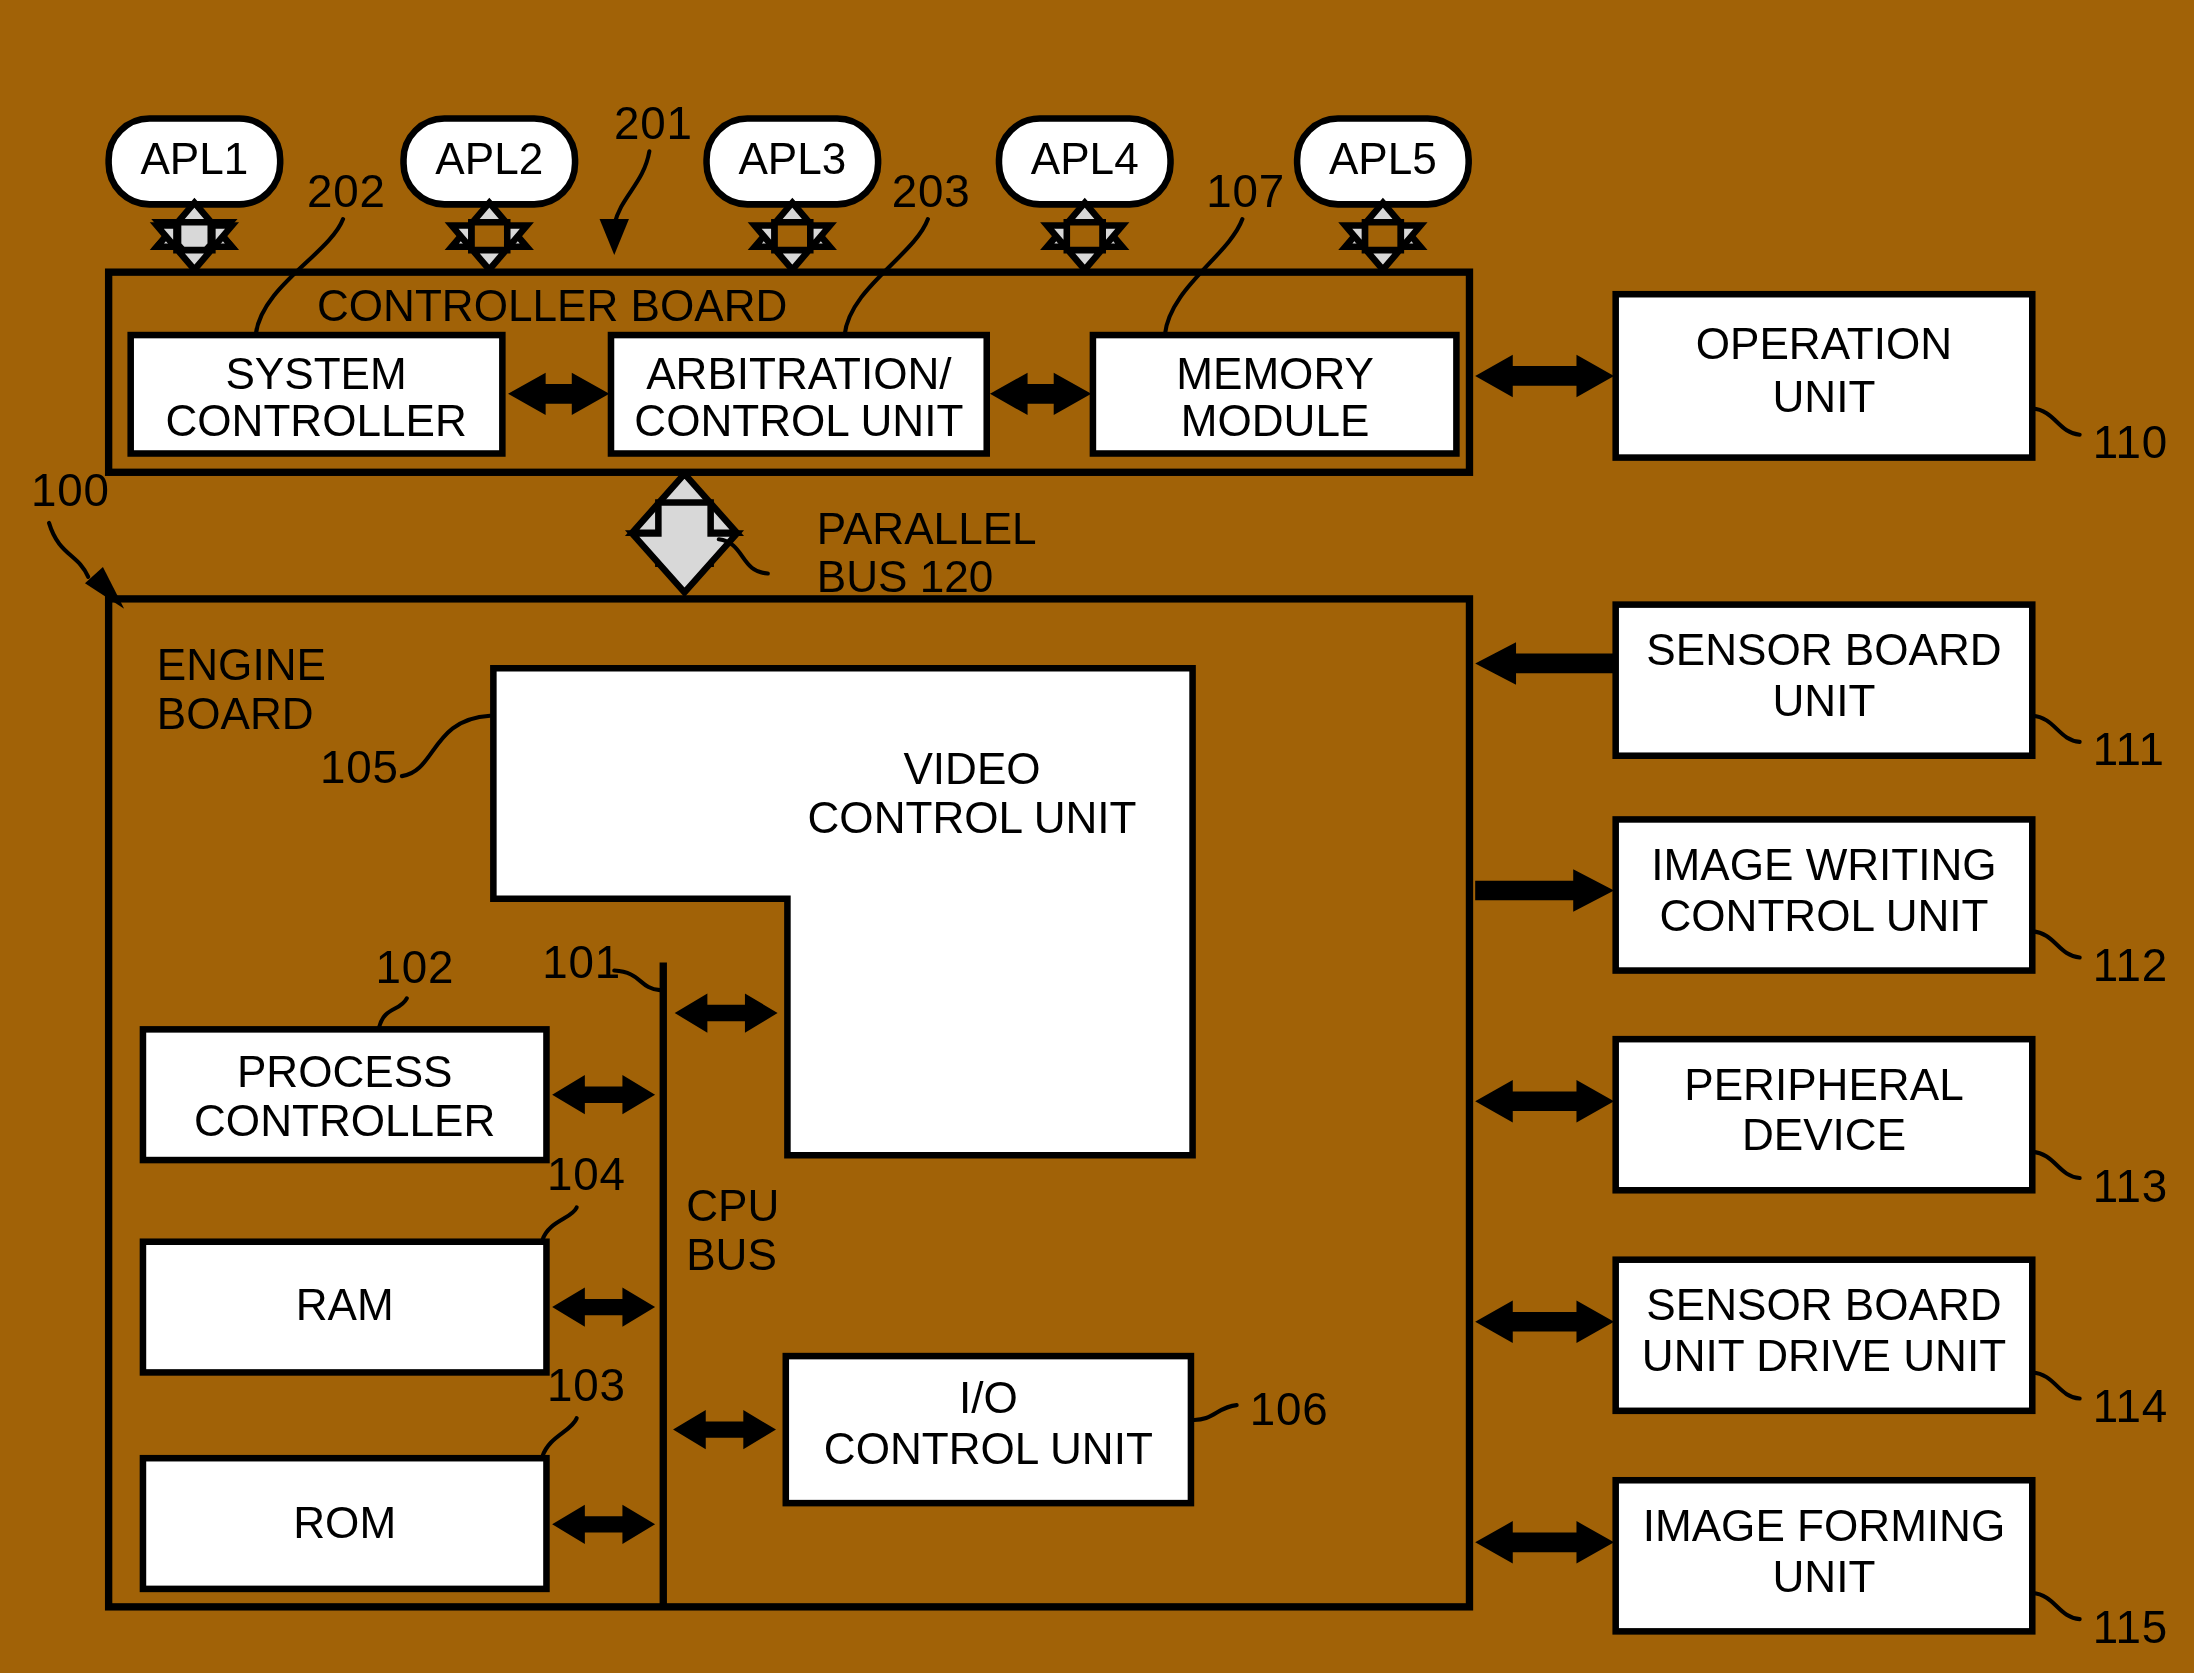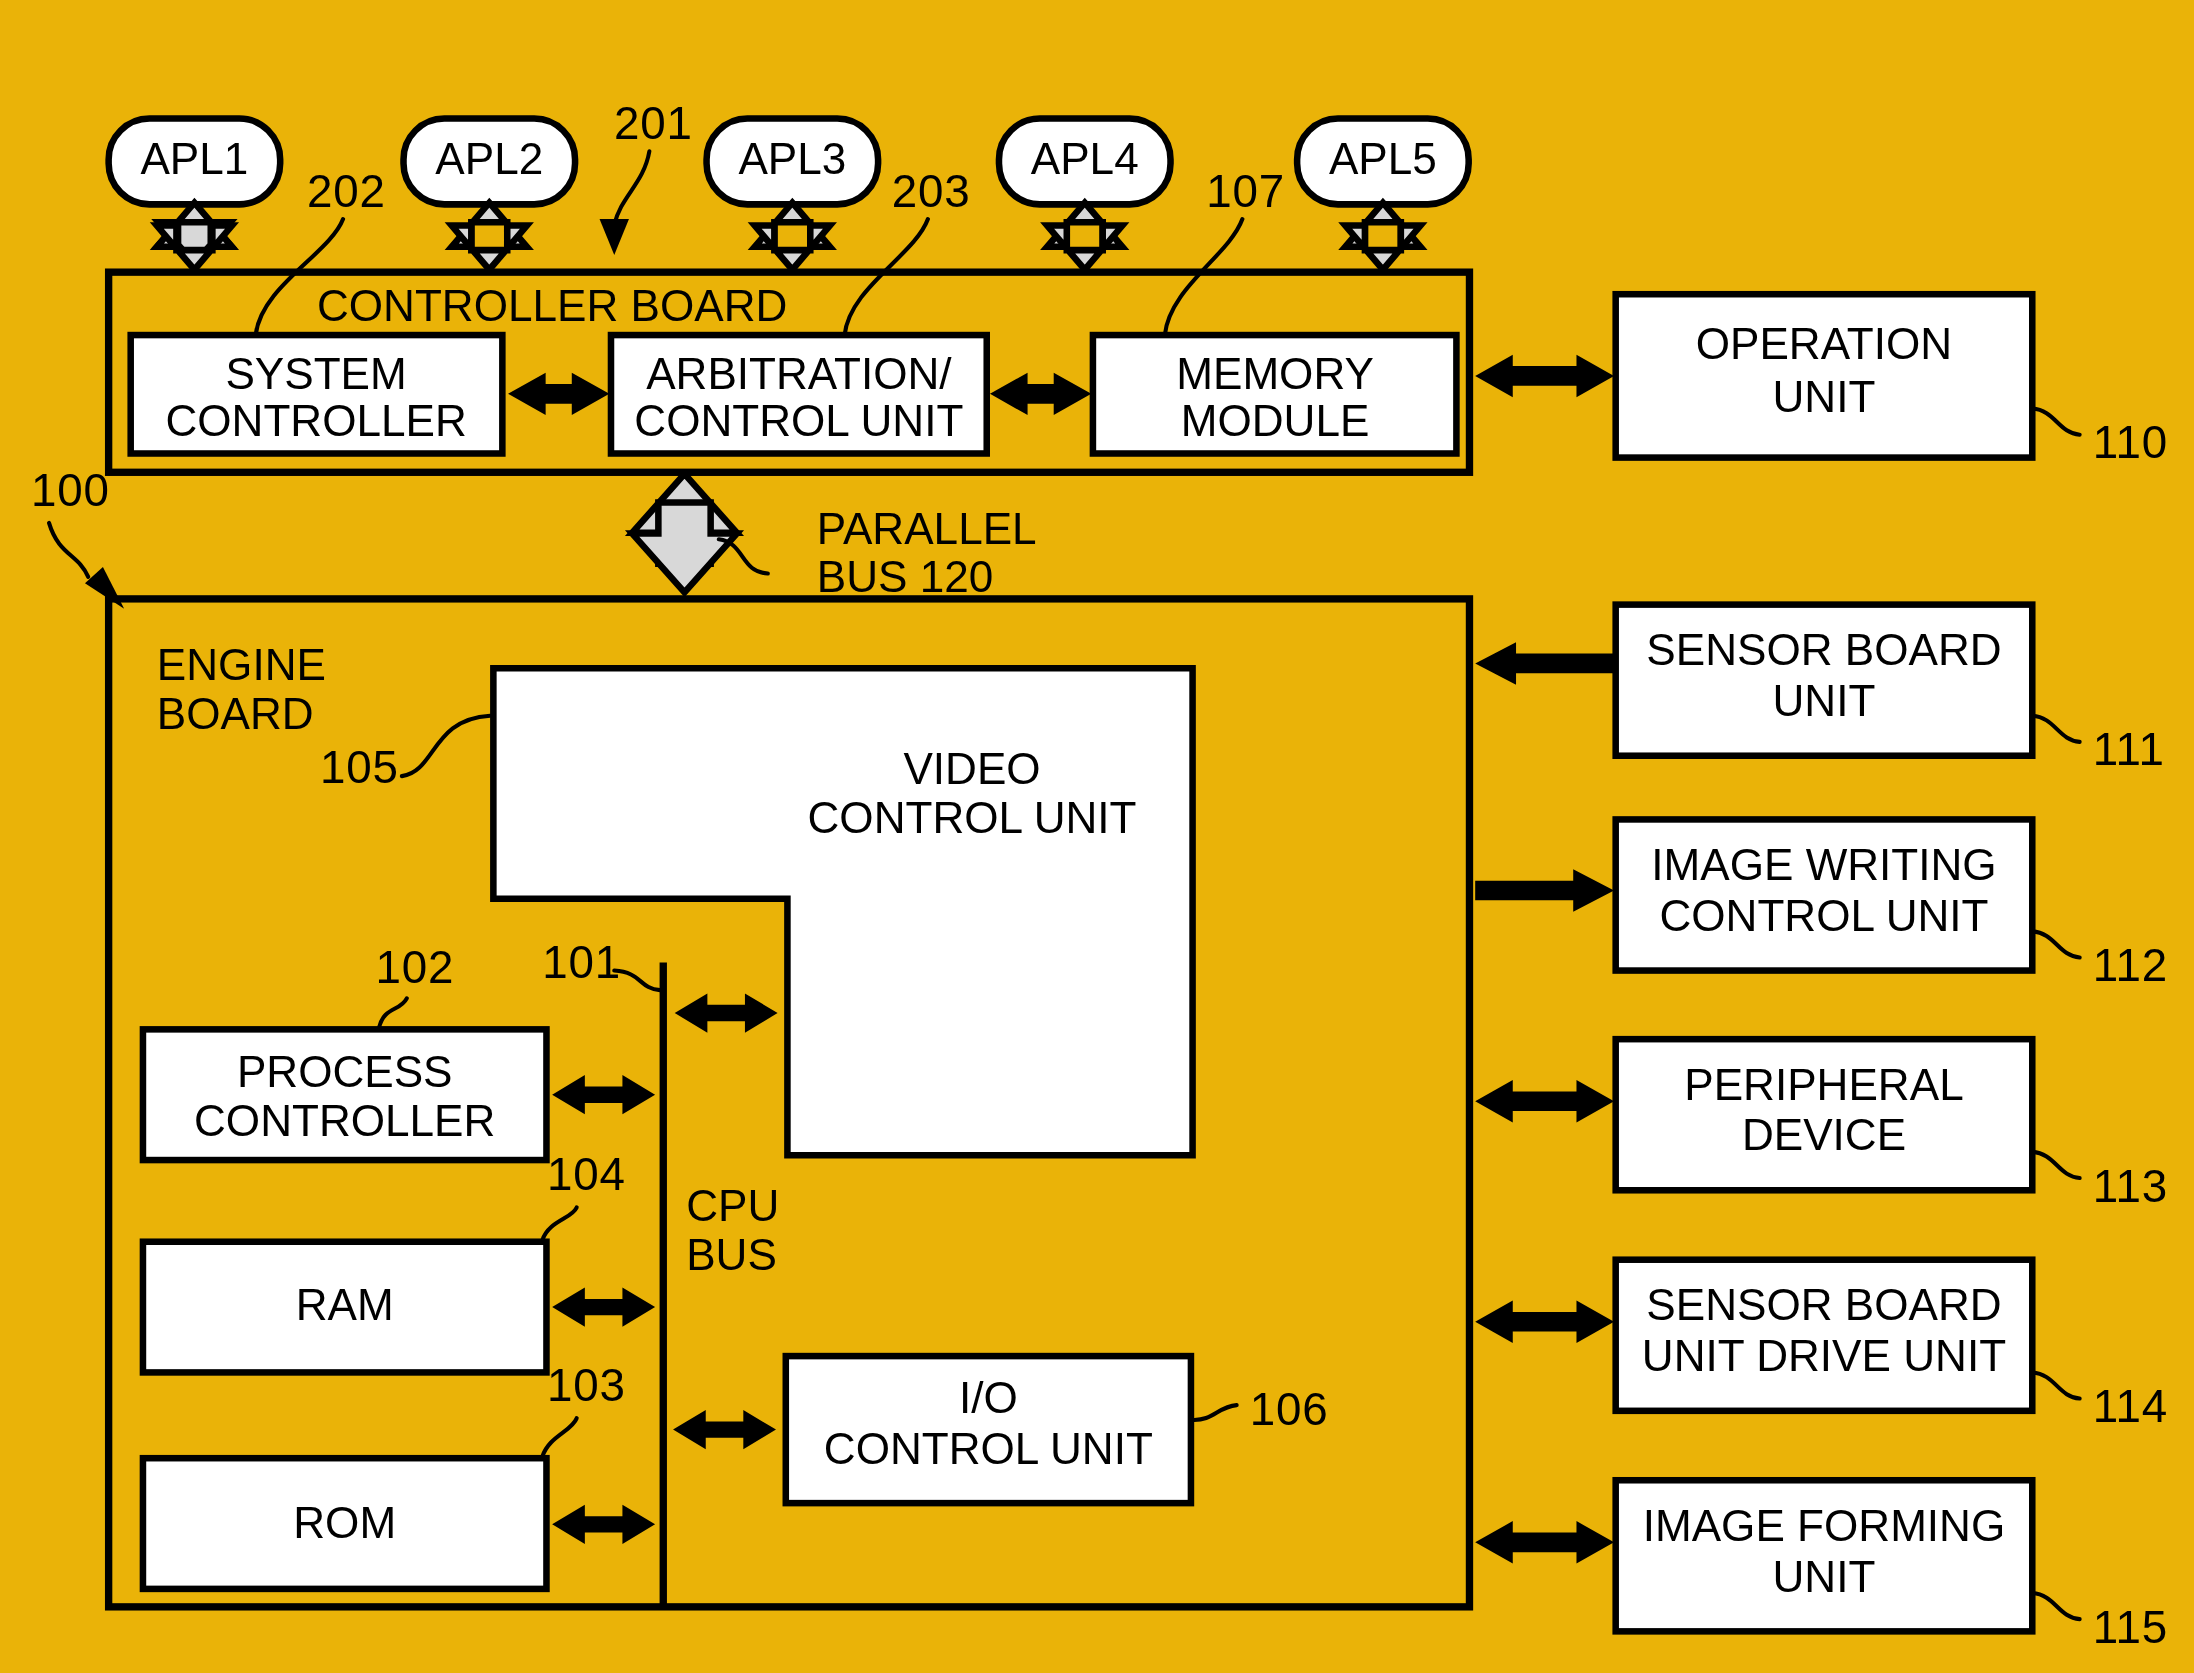--- a/index.html
+++ b/index.html
@@ -4,21 +4,21 @@
 <style>
   html, body {
     margin: 0;
     padding: 0;
     background: #ffffff;
   }
   #page {
     position: relative;
     width: 2194px;
     height: 1674px;
-    background: #eab308;
+    background: #a16207;
     font-family: "Liberation Sans", sans-serif;
     overflow: hidden;
   }
   svg#diagram {
     position: absolute;
     left: 0;
     top: 0;
     width: 2194px;
     height: 1674px;
   }

